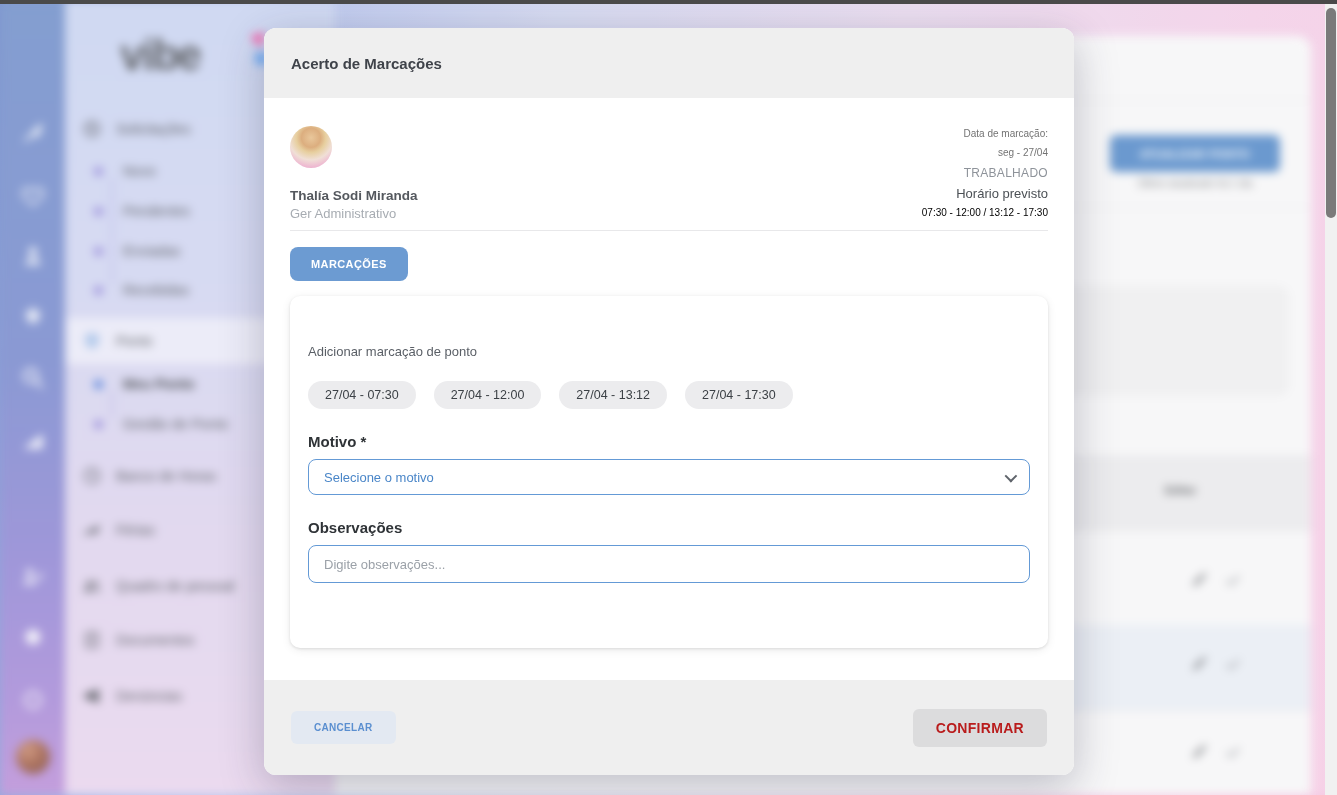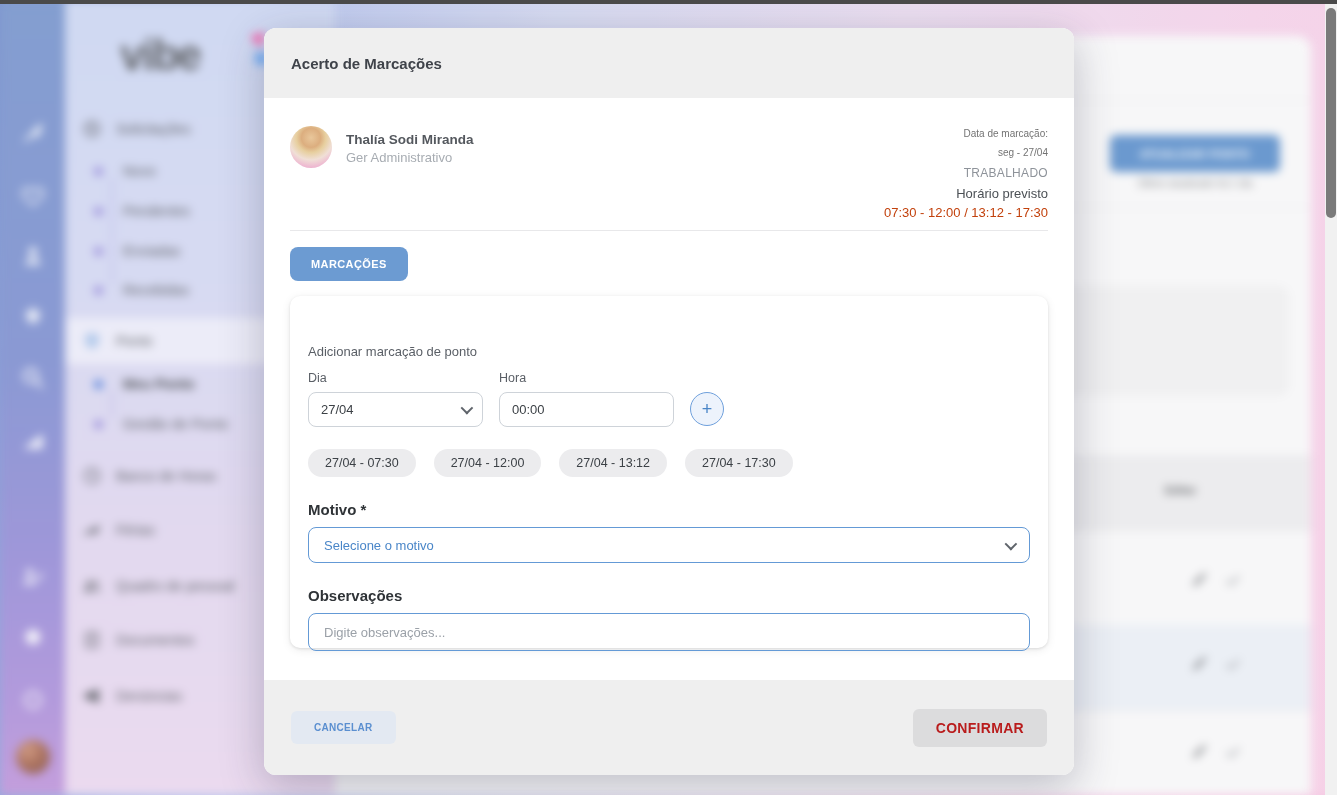--- a/index.html
+++ b/index.html
@@ -56,30 +56,30 @@
 
   
   .modal { position:absolute; left:264px; top:28px; width:810px; height:747px; border-radius:12px; background:#fff;
            box-shadow:0 12px 44px rgba(40,40,70,0.28); z-index:20; display:flex; flex-direction:column; overflow:hidden; }
   .modal-header { height:70px; background:#efefef; display:flex; align-items:center; padding:0 27px; flex:0 0 auto; }
   .modal-title { font-size:15px; font-weight:700; color:#3f434a; }
   .modal-body { flex:1 1 auto; background:#fff; padding:24px 26px 0 26px; overflow:hidden; }
   .modal-footer { height:95px; background:#efefef; flex:0 0 auto; display:flex; align-items:center; justify-content:space-between; padding:0 27px; }
 
   .user-row { display:flex; justify-content:space-between; min-height:104px; }
-  .user-id { display:flex; gap:14px; align-items:flex-start; padding-top:4px; }
+  .user-id { display:flex; gap:14px; align-items:flex-start; padding-top:4px;flex-direction:column; }
   .avatar { width:42px; height:42px; border-radius:50%; flex:0 0 auto;
             background:radial-gradient(circle at 50% 28%,#e9c79b 0%,#dcae7f 26%,#e7cf9f 40%,#f0dfd6 60%,#eebbd2 78%,#e89fc4 100%); }
   .user-name { font-size:13.5px; font-weight:700; color:#54585e; padding-top:6px; }
   .user-role { font-size:13px; color:#a7acb2; margin-top:3px; }
   .info-block { text-align:right; line-height:19px; padding-top:2px; }
   .info-strong { font-size:10px; font-weight:400; color:#737373; }
   .info-status { font-size:12px; color:#8e939a; letter-spacing:0.3px; margin-top:2px; }
   .info-plain { font-size:13px; color:#4b5055; margin-top:1px; }
-  .info-times { font-size:13px; color:#c2410c; }
+  .info-times { font-size:10px; color:#000000; }
 
   .body-divider { height:1px; background:#e8e8ea; margin-top:4px; }
 
   .tab { display:inline-flex; align-items:center; justify-content:center; margin-top:16px; background:#6c9bd2; color:#fff;
          font-size:11px; font-weight:700; letter-spacing:0.4px; padding:11px 21px; border-radius:8px; cursor:pointer; }
 
   .card { margin-top:15px; border-radius:10px; background:#fff; box-shadow:0 1px 3px rgba(0,0,0,0.10), 0 2px 10px rgba(0,0,0,0.08);
           padding:48px 18px 14px 18px; height:352px; }
   .section-title { font-size:13px; color:#5a5f66; }
   .field-row { display:flex; gap:16px; margin-top:12px; align-items:flex-end; }
@@ -329,36 +329,20 @@
         </div>
       </div>
 
       <div class="body-divider"></div>
 
       <div class="tab">MARCAÇÕES</div>
 
       <div class="card">
         <div class="section-title">Adicionar marcação de ponto</div>
 
-        <div class="field-row">
-          <div class="field">
-            <div class="field-label">Dia</div>
-            <div class="select-box">
-              <span>27/04</span>
-              <span class="chev"></span>
-            </div>
-          </div>
-          <div class="field">
-            <div class="field-label">Hora</div>
-            <div class="text-box">
-              <span>00:00</span>
-            </div>
-          </div>
-          <div class="add-btn">+</div>
-        </div>
 
         <div class="chips">
           <div class="chip">27/04 - 07:30</div>
           <div class="chip">27/04 - 12:00</div>
           <div class="chip">27/04 - 13:12</div>
           <div class="chip">27/04 - 17:30</div>
         </div>
 
         <div class="big-label">Motivo *</div>
         <div class="big-select">

